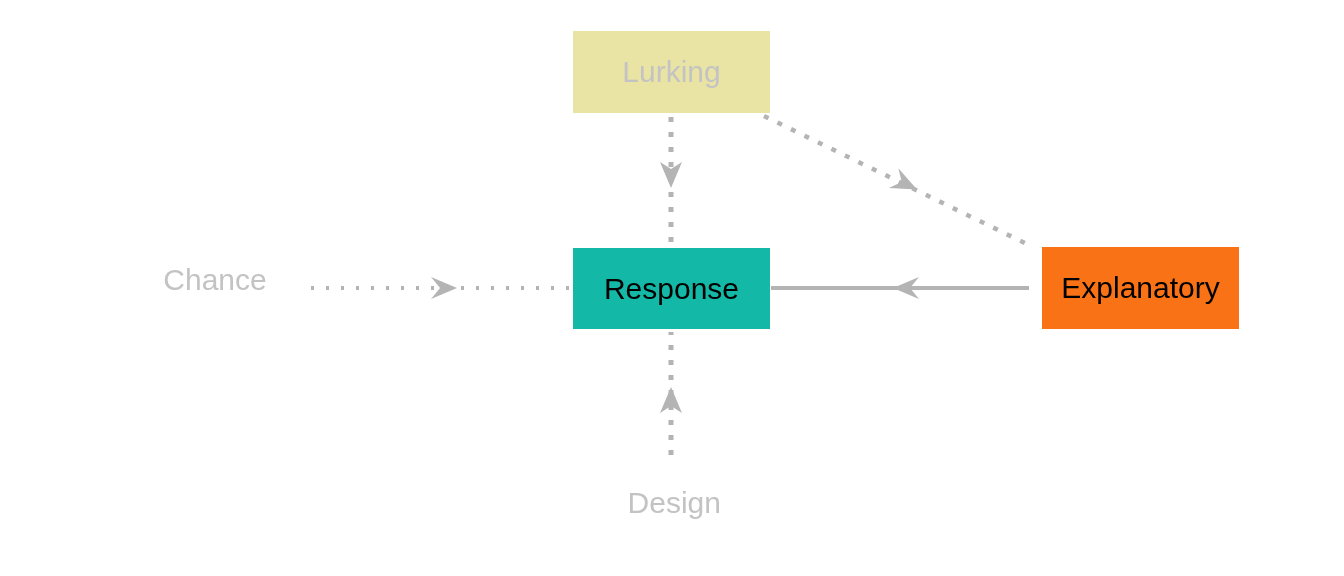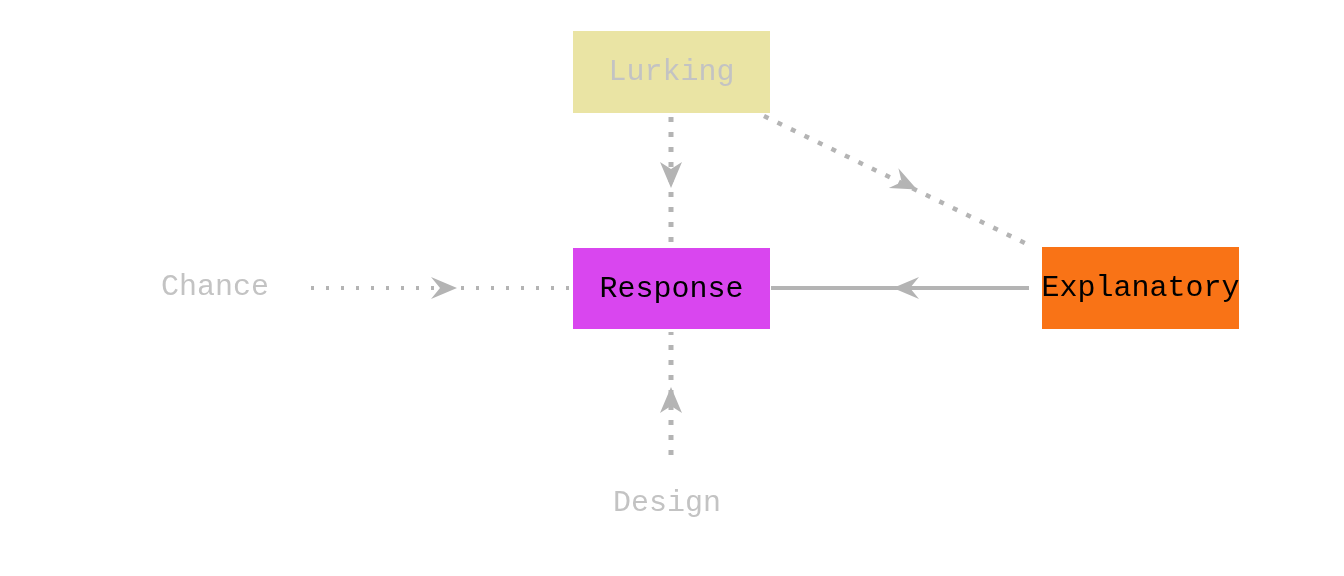--- a/index.html
+++ b/index.html
@@ -2,41 +2,41 @@
 <html><head>
 <meta charset="utf-8">
 <style>
   html, body { margin: 0; padding: 0; background: #ffffff; }
   .canvas {
     position: relative;
     width: 1344px;
     height: 576px;
     background: #ffffff;
     overflow: hidden;
-    font-family: Liberation Mono, monospace;
+    font-family: Liberation Sans, sans-serif;
   }
   .edges-layer {
     position: absolute;
     left: 0; top: 0;
     width: 1344px;
     height: 576px;
   }
   .node {
     position: absolute;
     display: flex;
     align-items: center;
     justify-content: center;
     font-size: 30px;
     white-space: nowrap;
     user-select: none;
   }
   .box-lurking     { left: 573px;  top: 31px;  width: 197px; height: 82px; background: #eae4a4; color: #c3c3c3; }
-  .box-response    { left: 573px;  top: 248px; width: 197px; height: 81px; background: #d946ef; color: #000000; }
+  .box-response    { left: 573px;  top: 248px; width: 197px; height: 81px; background: #14b8a6; color: #000000; }
   .box-explanatory { left: 1030px; top: 247px; width: 197px; height: 82px; background: #f97316; color: #000000; margin-left: 12px; }
-  .label-chance    { left: 158px;  top: 270px; width: 114px; height: 34px; color: #c3c3c3; }
+  .label-chance    { left: 158px;  top: 263px; width: 114px; height: 34px; color: #c3c3c3; }
   .label-design    { left: 621px;  top: 486px; width: 100px; height: 34px; color: #c3c3c3; justify-content: flex-end; }
 </style>
 </head>
 <body>
 
 <div class="canvas">
 
   <svg class="edges-layer" viewBox="0 0 1344 576" xmlns="http://www.w3.org/2000/svg">
 
     <g>

